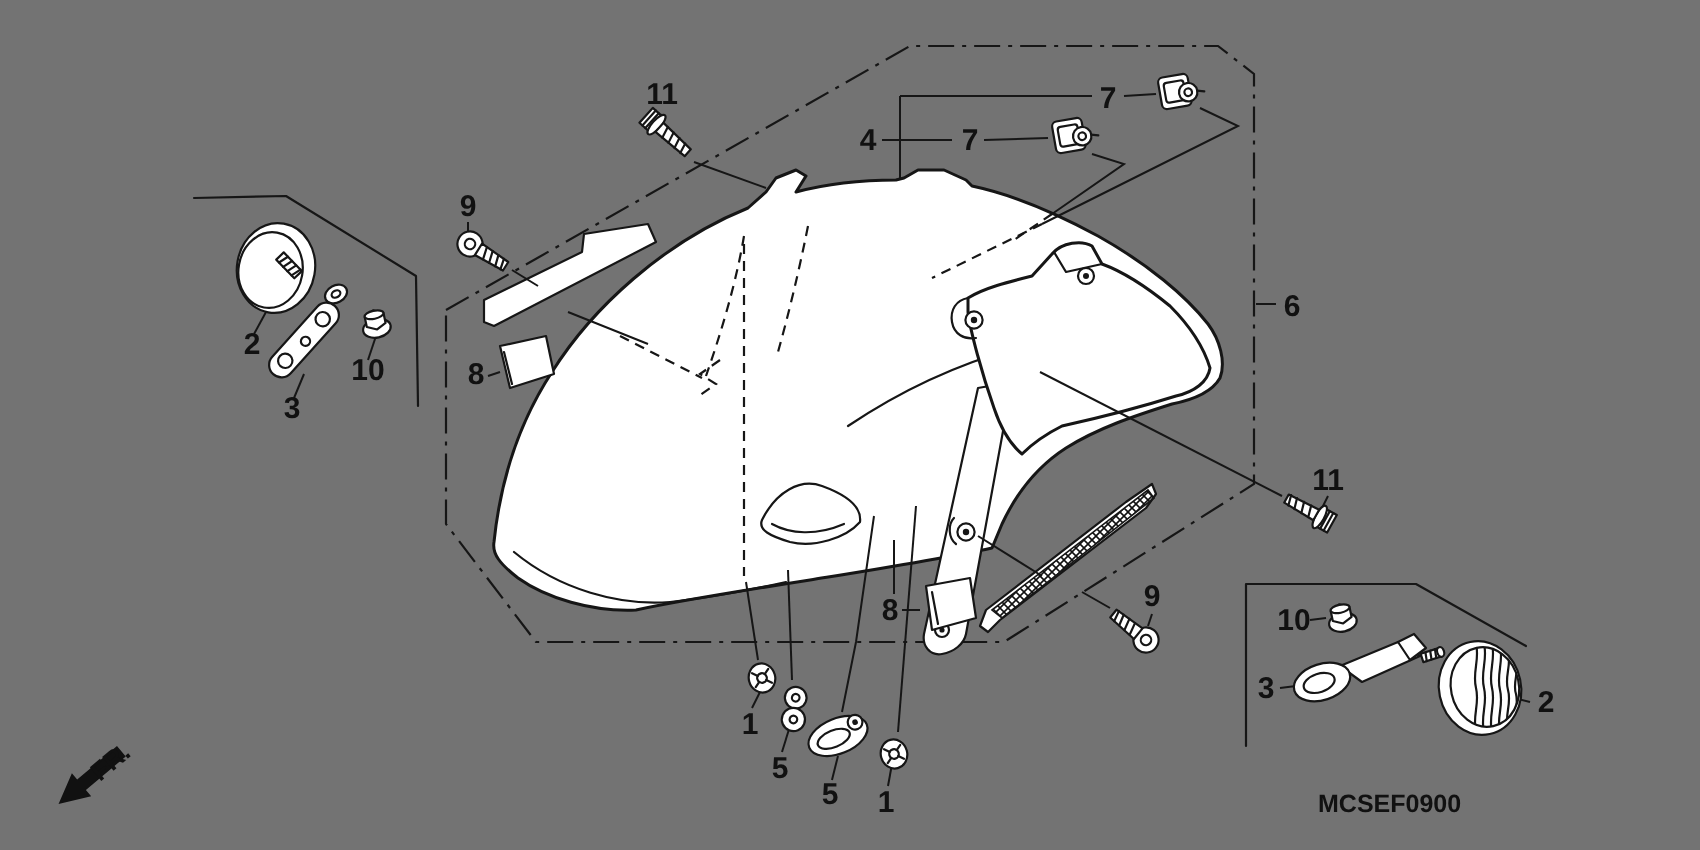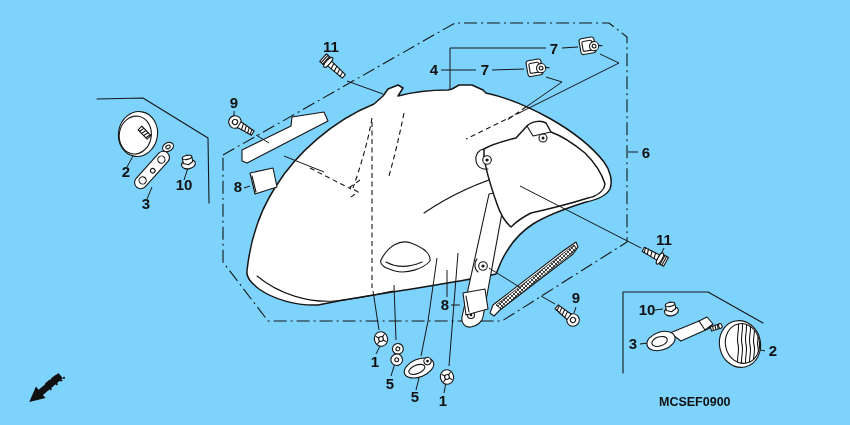--- a/index.html
+++ b/index.html
@@ -1,16 +1,16 @@
 <!DOCTYPE html>
 <html><head>
 <meta charset="utf-8">
 <style>
   html,body{margin:0;padding:0;background:#fff;}
-  .stage{position:relative;width:850px;height:425px;background:#7dd3fc;overflow:hidden;}
+  .stage{position:relative;width:850px;height:425px;background:#737373;overflow:hidden;}
   svg{display:block;}
   .ln2{fill:none;stroke:#161616;stroke-width:1.1;stroke-linejoin:round;stroke-linecap:round;}
   .wf{fill:#ffffff;stroke:#161616;stroke-width:1.5;stroke-linejoin:round;}
   .wf2{fill:#ffffff;stroke:#161616;stroke-width:1.1;stroke-linejoin:round;}
   .lead{fill:none;stroke:#161616;stroke-width:1;}
   .dash{fill:none;stroke:#161616;stroke-width:1.1;stroke-dasharray:5 3.5;}
   .phantom{fill:none;stroke:#161616;stroke-width:1.1;stroke-dasharray:13 4 2 4;}
   .num{font:bold 15px "Liberation Sans", sans-serif;fill:#111;text-anchor:middle;}
   .code{font:bold 12.5px "Liberation Sans", sans-serif;fill:#111;}
   .fr{font:bold 13px "Liberation Sans", sans-serif;fill:#111;}

